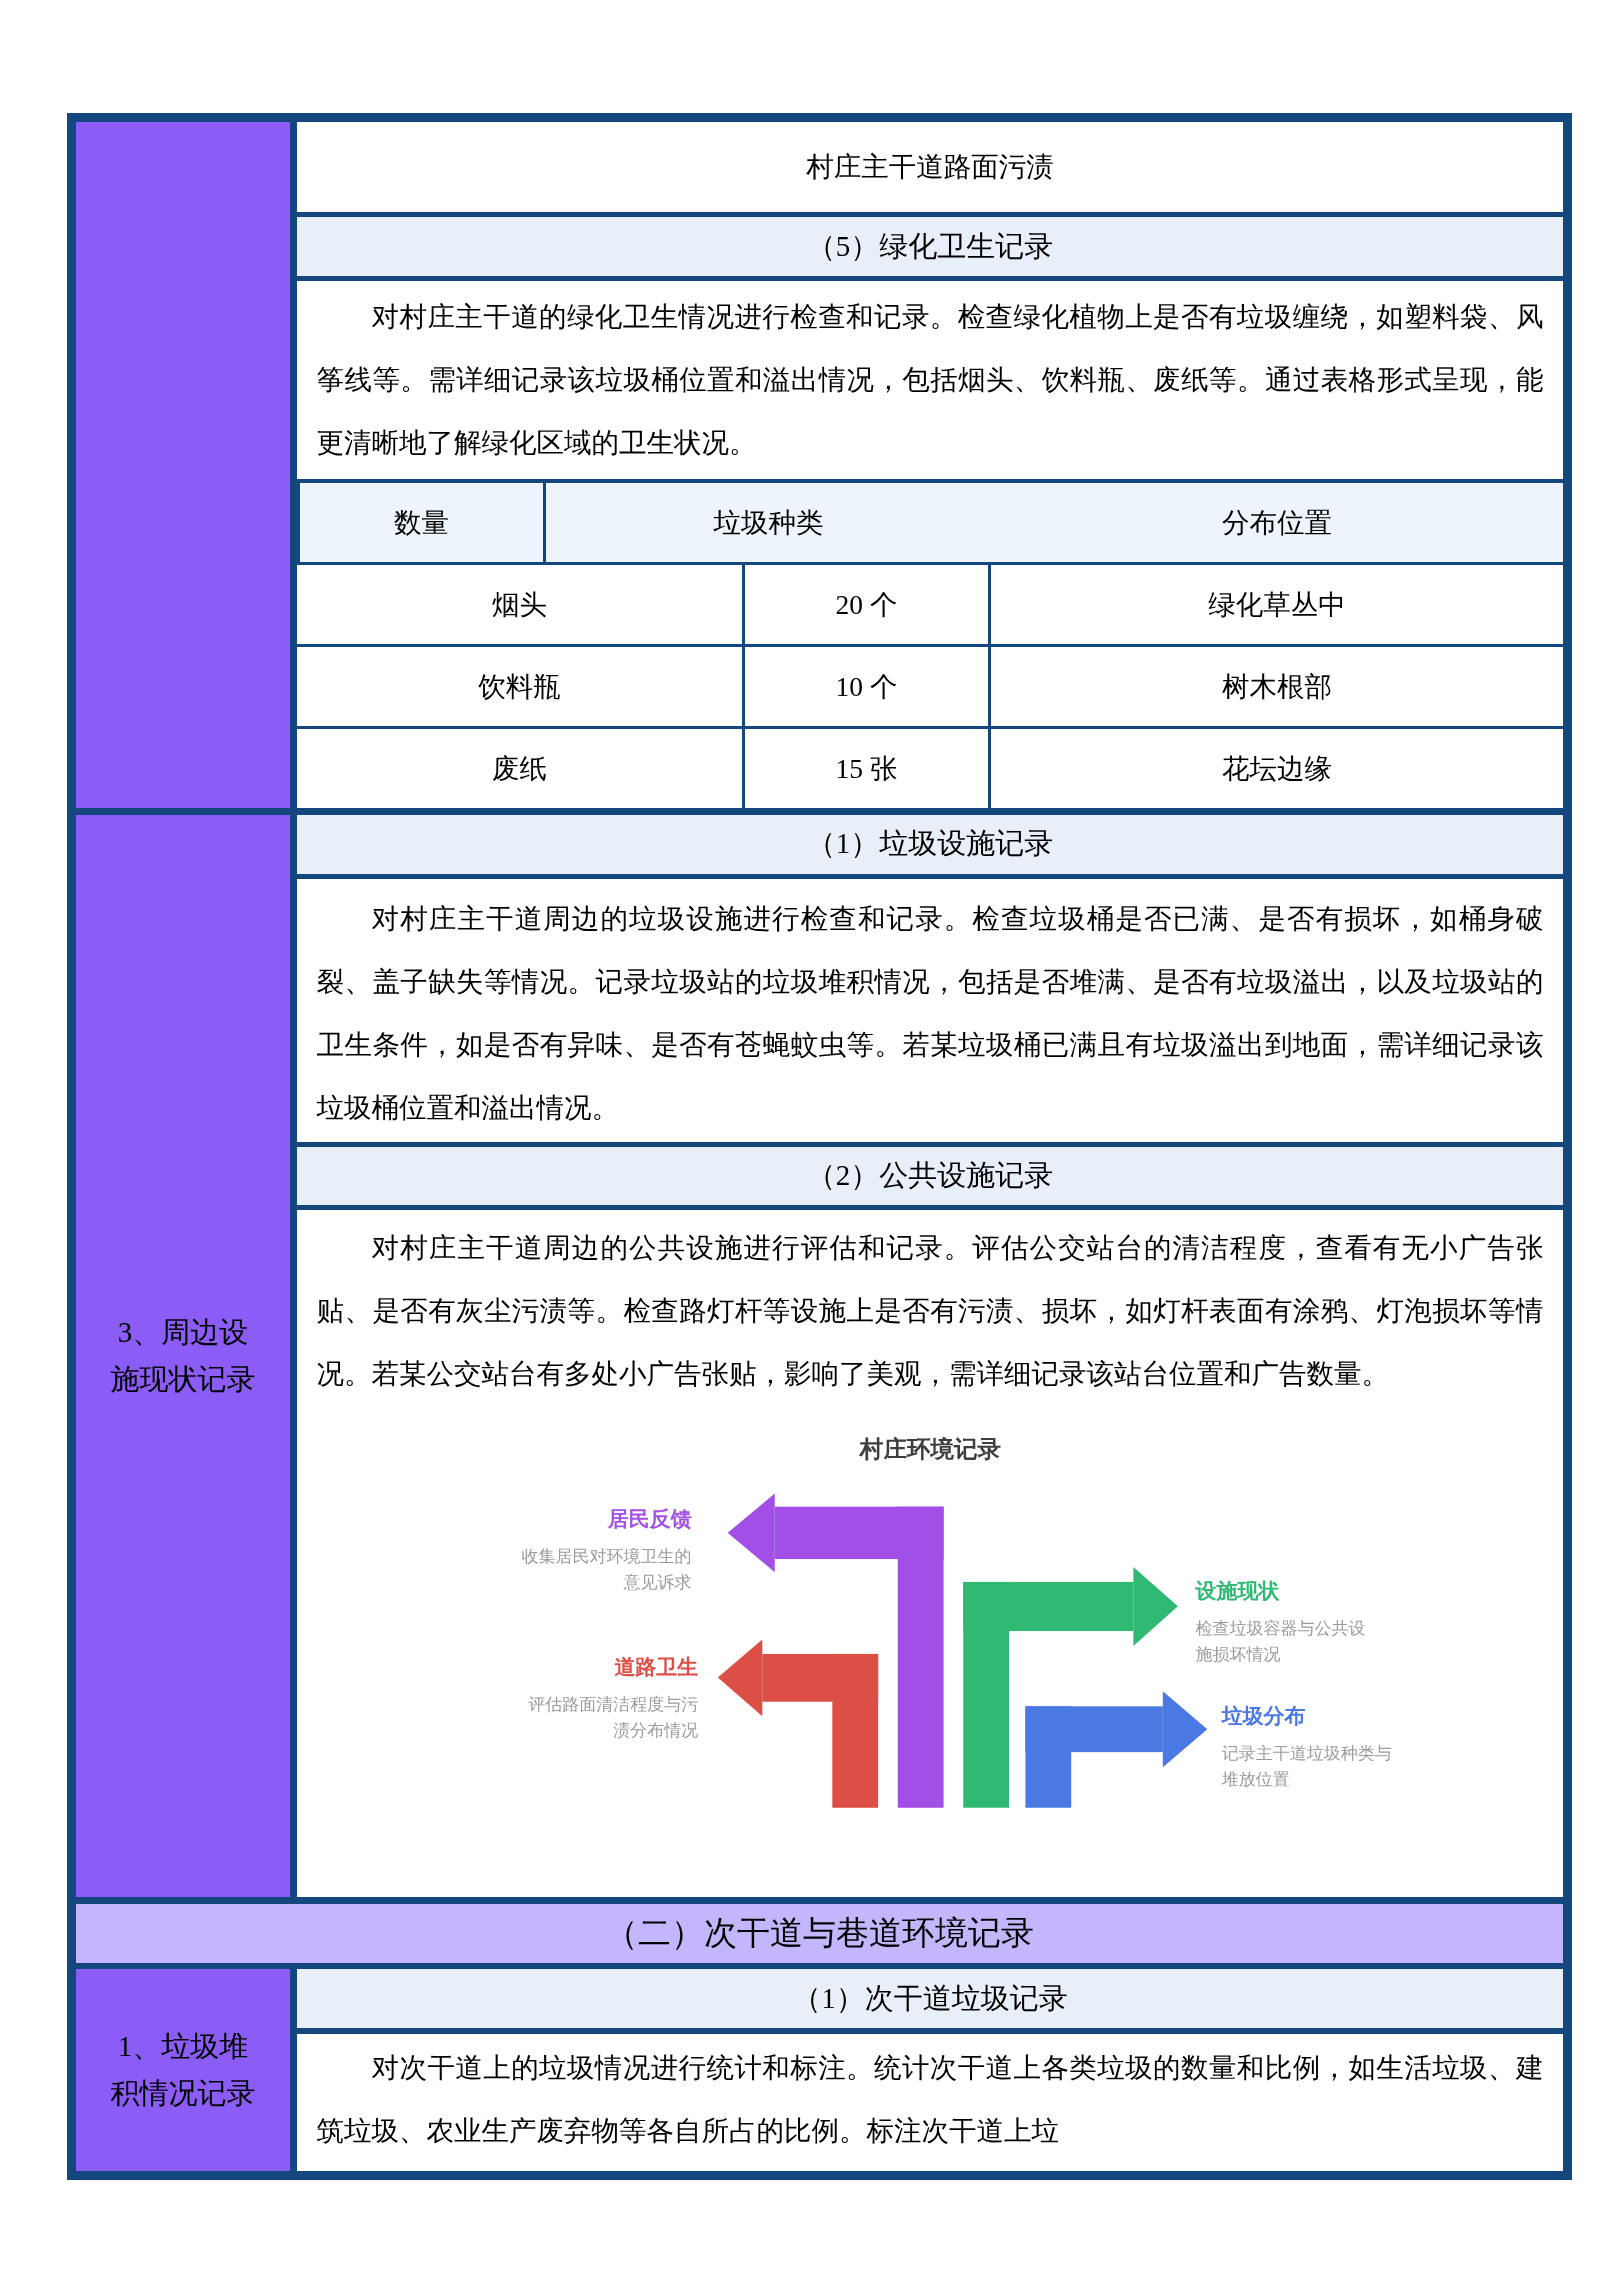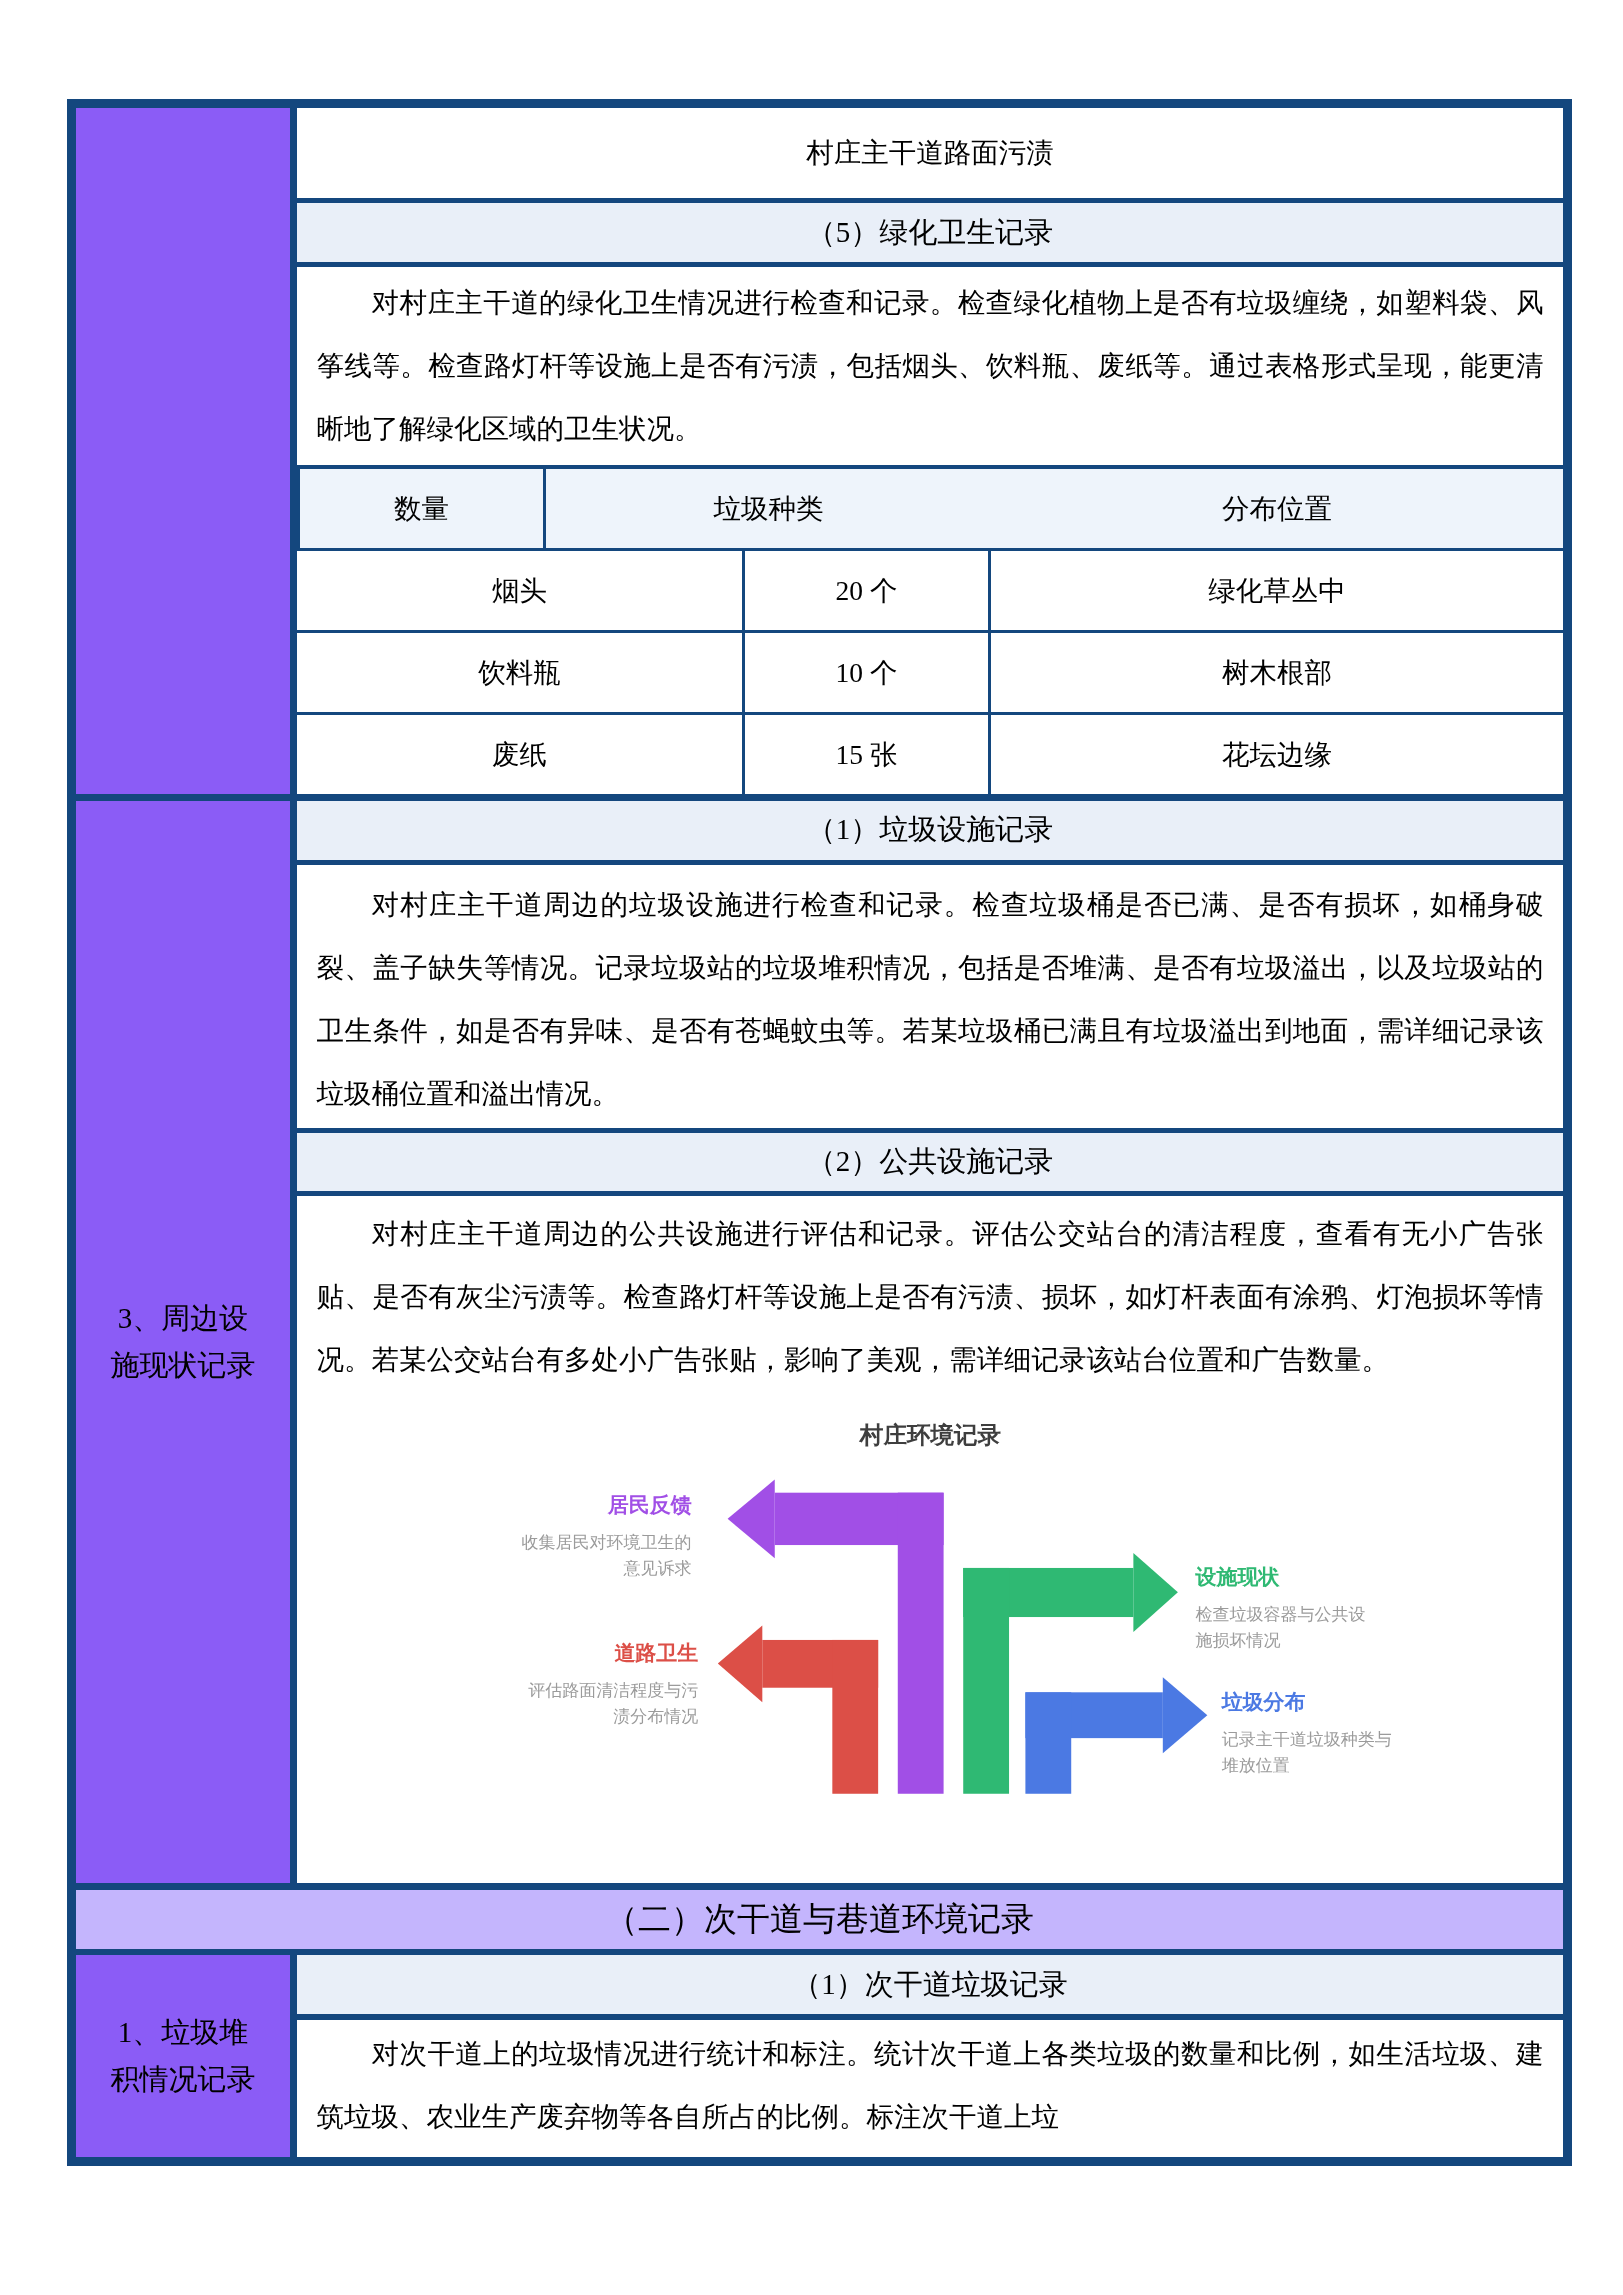--- a/index.html
+++ b/index.html
@@ -8,21 +8,21 @@
     width: 1623px;
     height: 2295px;
     background: #ffffff;
     font-family: "Liberation Serif", "DejaVu Serif", serif;
     color: #000000;
     overflow: hidden;
   }
   .doc-table {
     position: absolute;
     left: 67px;
-    top: 99px;
+    top: 113px;
     width: 1487px;
     border: 9.2px solid #14477e;
     background: #ffffff;
   }
   .section { display: flex; align-items: stretch; }
   .label-cell {
     width: 214px;
     flex: 0 0 214px;
     background: #8b5cf6;
     border-right: 7.9px solid #14477e;
@@ -101,21 +101,21 @@
       <div class="content">
         <div class="row row-caption">
           <span>村庄主干道路面污渍</span>
         </div>
         <div class="hdiv"></div>
         <div class="row row-header">
           <span>（5）绿化卫生记录</span>
         </div>
         <div class="hdiv"></div>
         <div class="row-para p-a">
-          <p>对村庄主干道的绿化卫生情况进行检查和记录。检查绿化植物上是否有垃圾缠绕，如塑料袋、风筝线等。检查路灯杆等设施上是否有污渍，包括烟头、饮料瓶、废纸等。通过表格形式呈现，能更清晰地了解绿化区域的卫生状况。</p>
+          <p>对村庄主干道的绿化卫生情况进行检查和记录。检查绿化植物上是否有垃圾缠绕，如塑料袋、风筝线等。需详细记录该垃圾桶位置和溢出情况，包括烟头、饮料瓶、废纸等。通过表格形式呈现，能更清晰地了解绿化区域的卫生状况。</p>
         </div>
         <div class="hdiv thin"></div>
 
         <div class="subtable">
           <div class="strow sthead">
             <div class="stcell stc2">数量</div>
             <div class="stcell stc1">垃圾种类</div>
             <div class="stcell stc3">分布位置</div>
           </div>
           <div class="strow">

